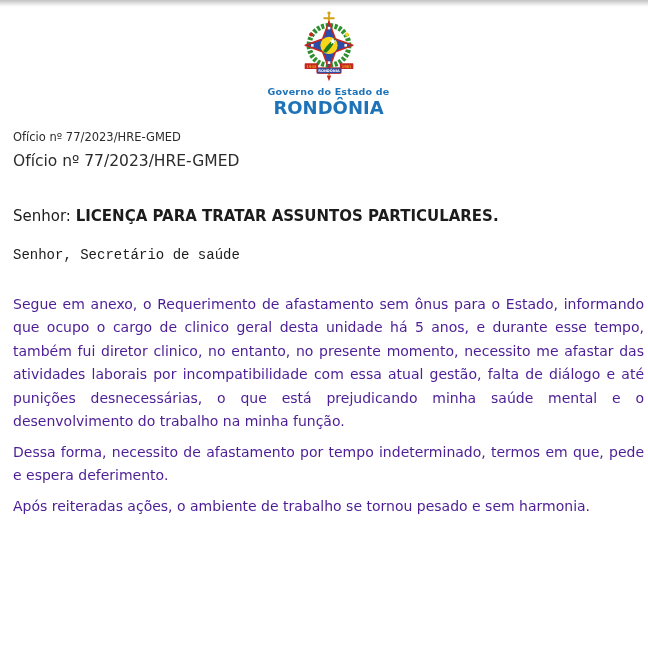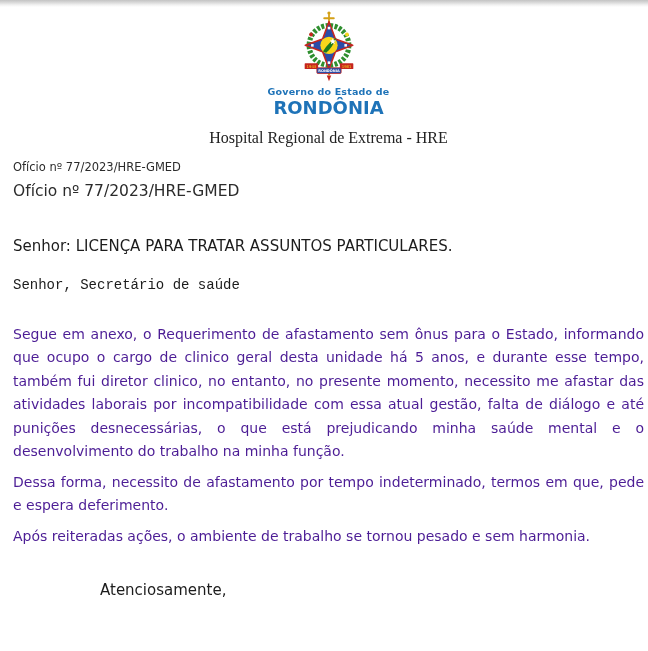--- a/index.html
+++ b/index.html
@@ -40,21 +40,21 @@
   }
   .org-line1 { font-size: 17px; }
   .org-line2 { font-size: 16px; margin-top: 1px; }
 
   
   .ref-small { margin-top: 13px; font-size: 11.5px; color: #2b2b2b; }
   .ref-large { margin-top: 8px;  font-size: 15.5px; color: #2b2b2b; }
 
   
   .subject { margin-top: 37px; font-size: 15px; color: #1c1c1c; }
-  .subject .bold { font-weight: normal; }
+  .subject .bold { font-weight: bold; }
 
   
   .salutation { margin-top: 22px; font-size: 14px; font-family: Liberation Mono, monospace; }
   .body-par {
     font-size: 14px;
     line-height: 23.5px;
     text-align: justify;
     color: #4c1d95;
   }
   .par1 { margin-top: 30px; }
@@ -98,32 +98,30 @@
       <rect x="31" y="90" width="38" height="9" rx="1.5" fill="#2a4da8" stroke="#c6261f" stroke-width="1.2"></rect>
       <text x="50" y="97" font-size="5.5" fill="#ffffff" text-anchor="middle" font-weight="bold">RONDÔNIA</text>
 
       <path d="M50 111 L46.5 102 L53.5 102 Z" fill="#c6261f"></path>
     </svg>
     <div class="gov-line">Governo do Estado de</div>
     <div class="state-name">RONDÔNIA</div>
   </div>
 
   <div class="org-header">
-    <div class="org-line2">Hospital Regional de Extrema - HRE</div>
   </div>
 
   <div class="ref-small">Ofício nº 77/2023/HRE-GMED</div>
   <div class="ref-large">Ofício nº 77/2023/HRE-GMED</div>
 
   <div class="subject">
     <span>Senhor:</span>
     <span class="bold">LICENÇA PARA TRATAR ASSUNTOS PARTICULARES.</span>
   </div>
 
   <div class="salutation">Senhor, Secretário de saúde</div>
 
   <p class="body-par par1">Segue em anexo, o Requerimento de afastamento sem ônus para o Estado, informando que ocupo o cargo de clinico geral desta unidade há 5 anos, e durante esse tempo, também fui diretor clinico, no entanto, no presente momento, necessito me afastar das atividades laborais por incompatibilidade com essa atual gestão, falta de diálogo e até punições desnecessárias, o que está prejudicando minha saúde mental e o desenvolvimento do trabalho na minha função.</p>
   <p class="body-par par3">Dessa forma, necessito de afastamento por tempo indeterminado, termos em que, pede e espera deferimento.</p>
   <p class="body-par par2">Após reiteradas ações, o ambiente de trabalho se tornou pesado e sem harmonia.</p>
 
-  <div class="closing">Atenciosamente,</div>
 
 </div>
 
 </body></html>

